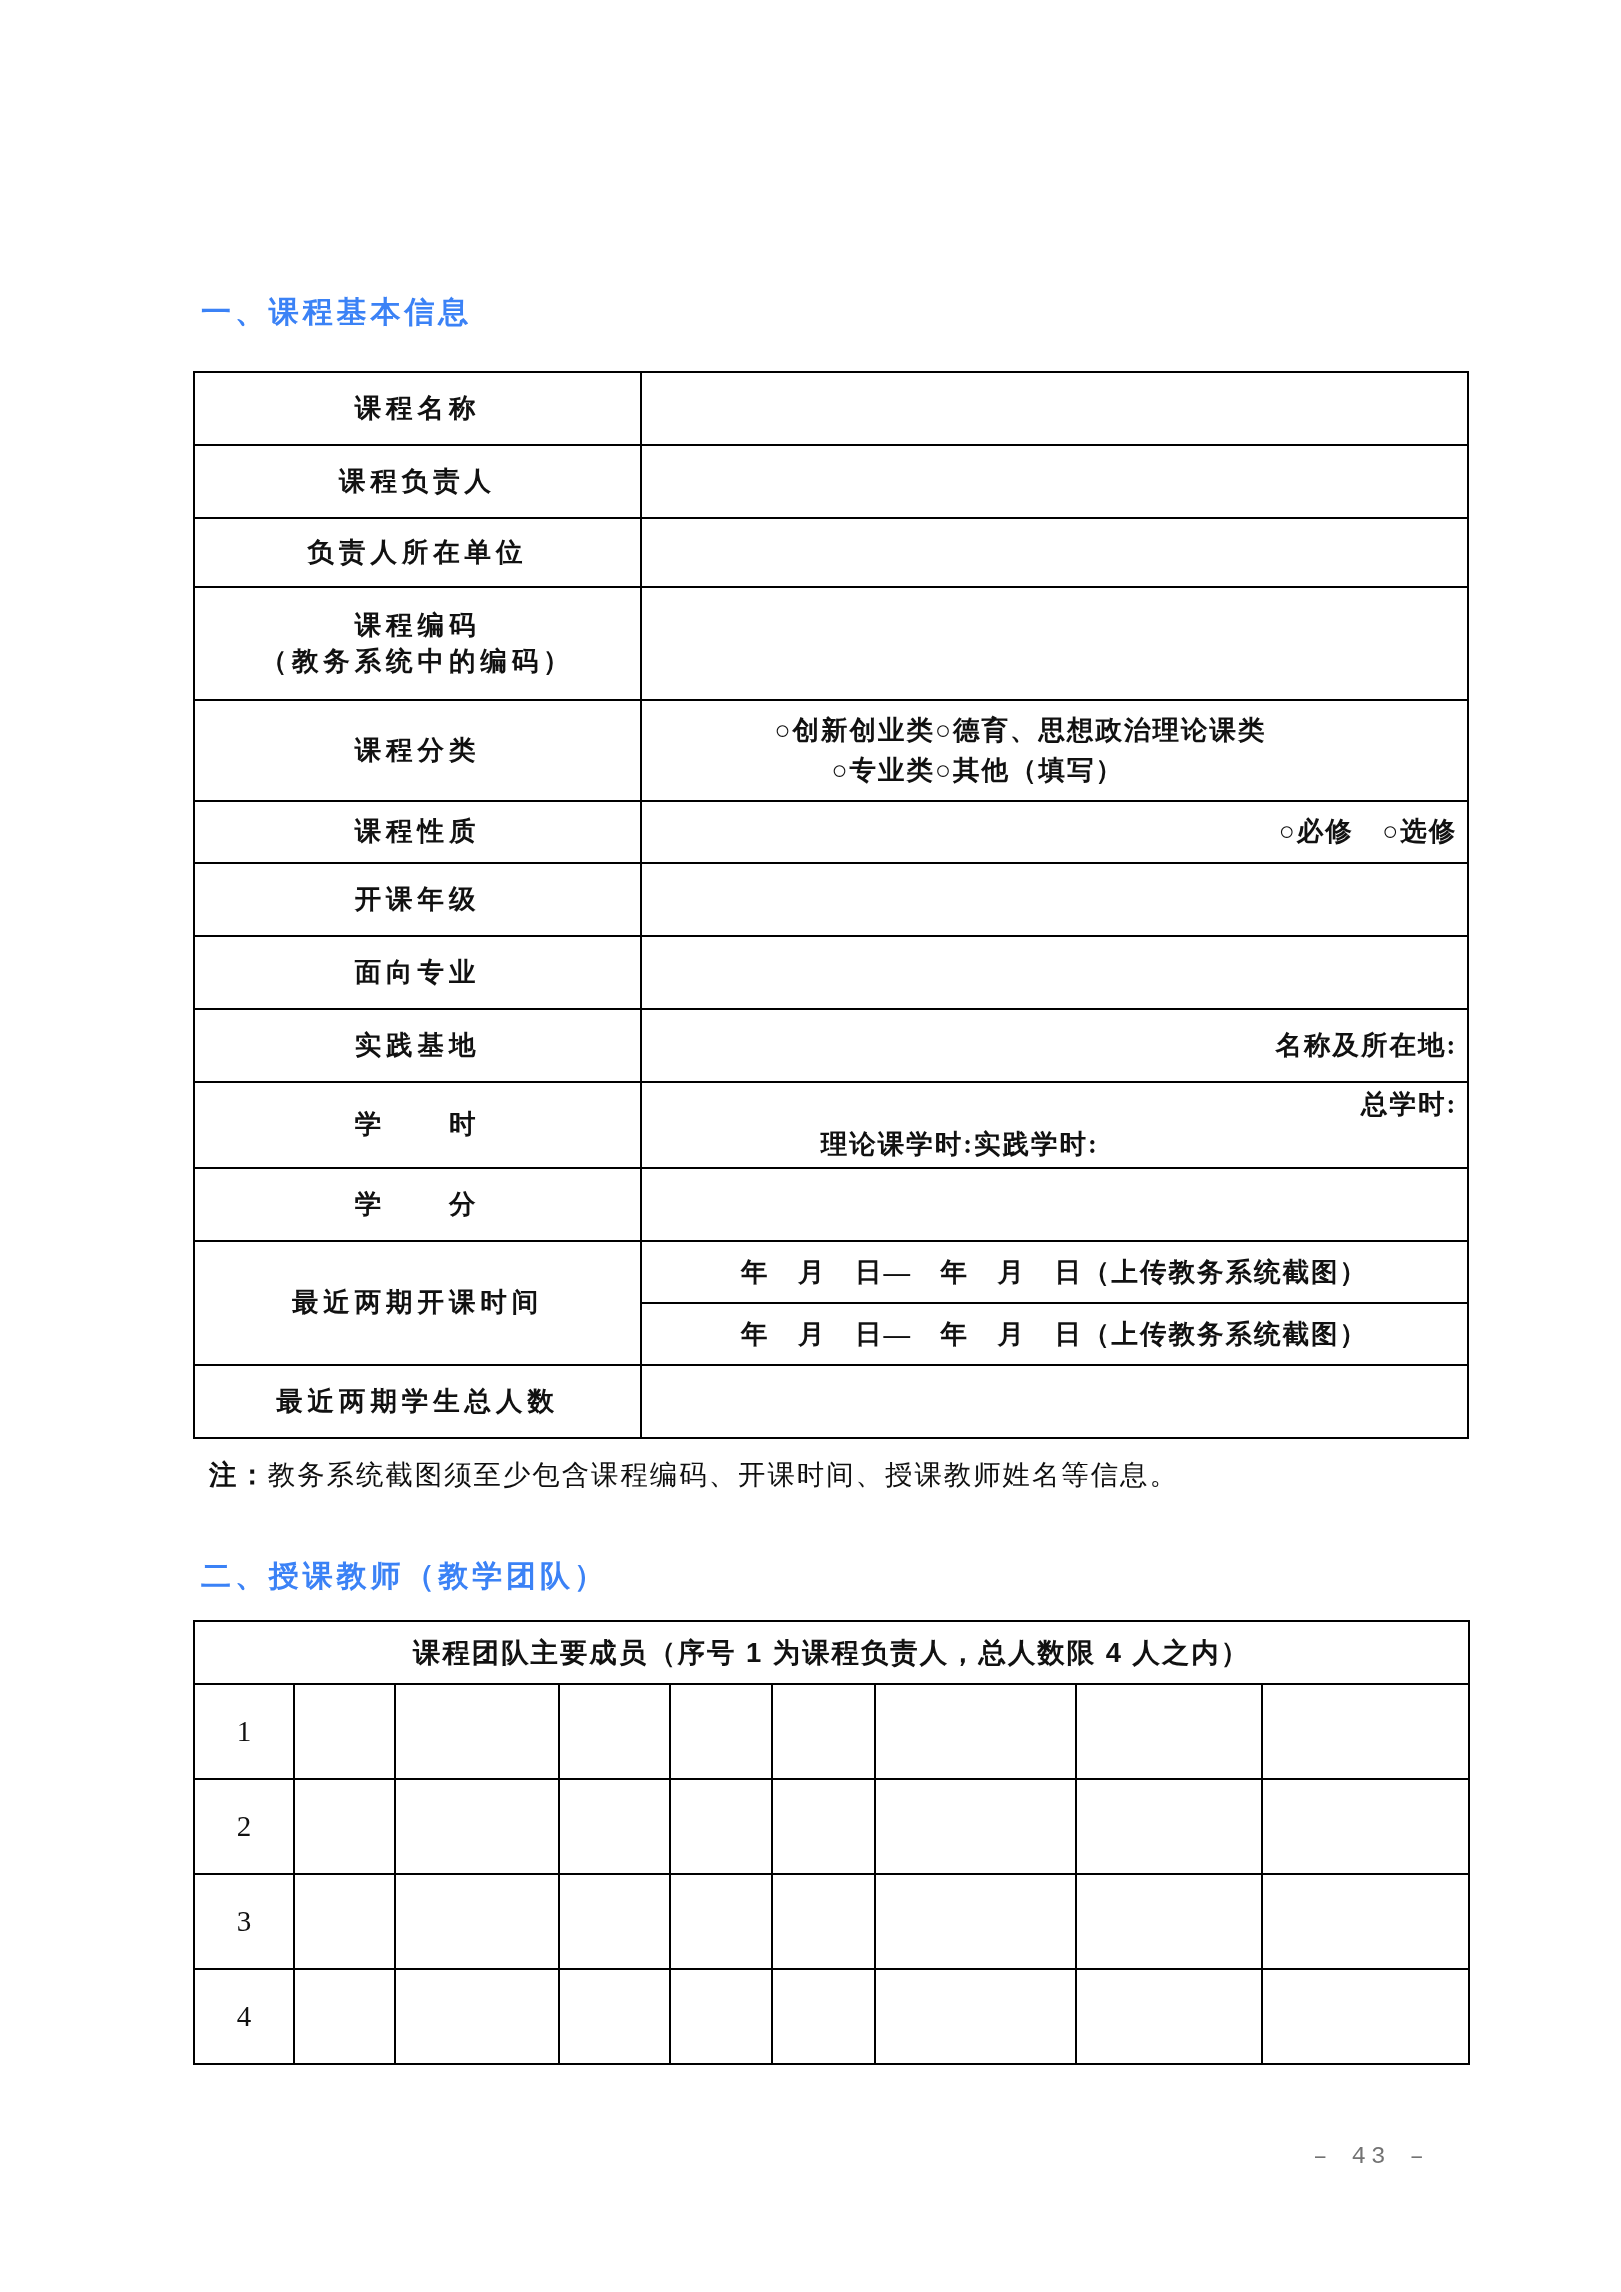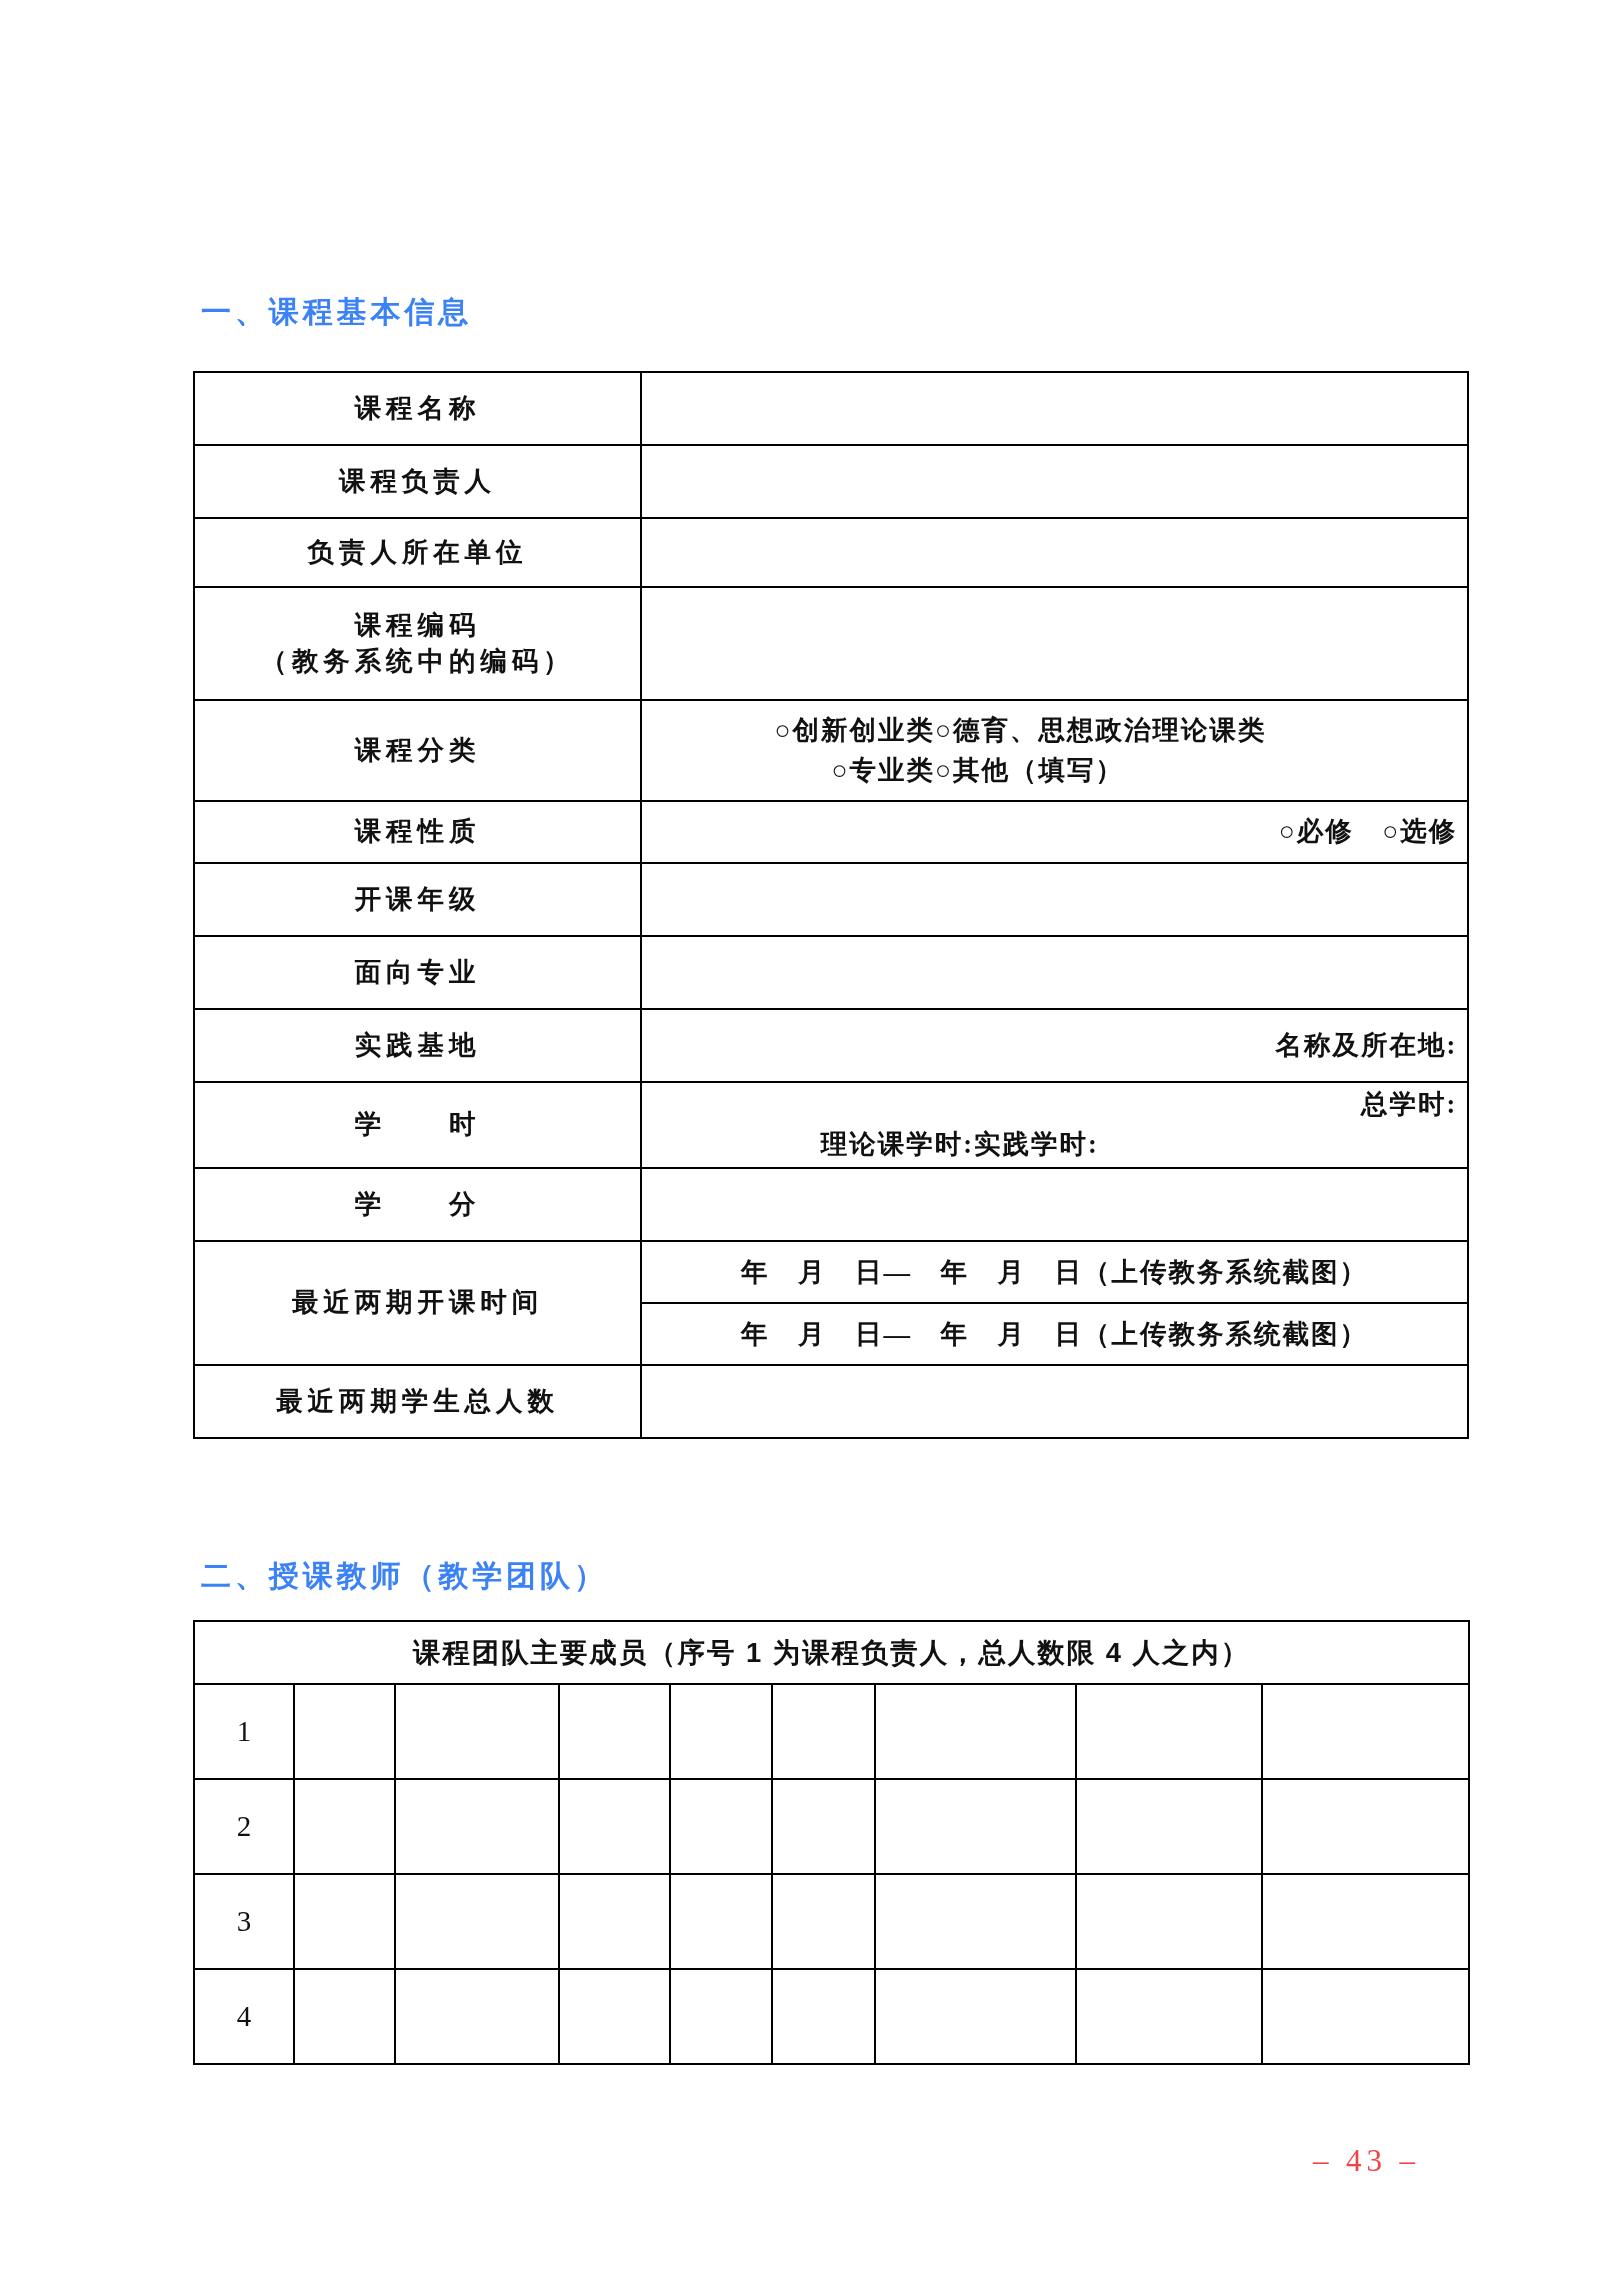--- a/index.html
+++ b/index.html
@@ -74,24 +74,25 @@
     font-size: 27.4px;
     letter-spacing: 2px;
   }
   .tbl2 .colhead { font-size: 26.5px; letter-spacing: 2.9px; }
   .tbl2 .rowno { font-size: 29px; }
 
   .pageno {
     position: absolute;
     left: 1313px;
     top: 2143px;
-    font-size: 31px;
+    font-size: 24px;
     letter-spacing: 4.9px;
-    color: #ef4444;
+    color: #737373;
     white-space: nowrap;
+    font-family: Liberation Mono, monospace;
   }
 </style>
 </head>
 <body>
 
 <div class="page">
 
   <h2 class="sec-title t1">一、课程基本信息</h2>
 
   <table class="tbl1">
@@ -169,20 +170,21 @@
     <tr style="height:62px">
       <td class="vt-center">年　月　日—　年　月　日（上传教务系统截图）</td>
     </tr>
     <tr style="height:73px">
       <td class="lt">最近两期学生总人数</td>
       <td class="vt"></td>
     </tr>
   </tbody>
     </table>
 
+  <p class="note"><span class="note-prefix">注：</span><span>教务系统截图须至少包含课程编码、开课时间、授课教师姓名等信息。</span></p>
 
   <h2 class="sec-title t2">二、授课教师（教学团队）</h2>
 
   <table class="tbl2">
     <colgroup>
       <col style="width:100px">
         <col style="width:101px">
         <col style="width:164px">
       <col style="width:111px">
         <col style="width:102px">

